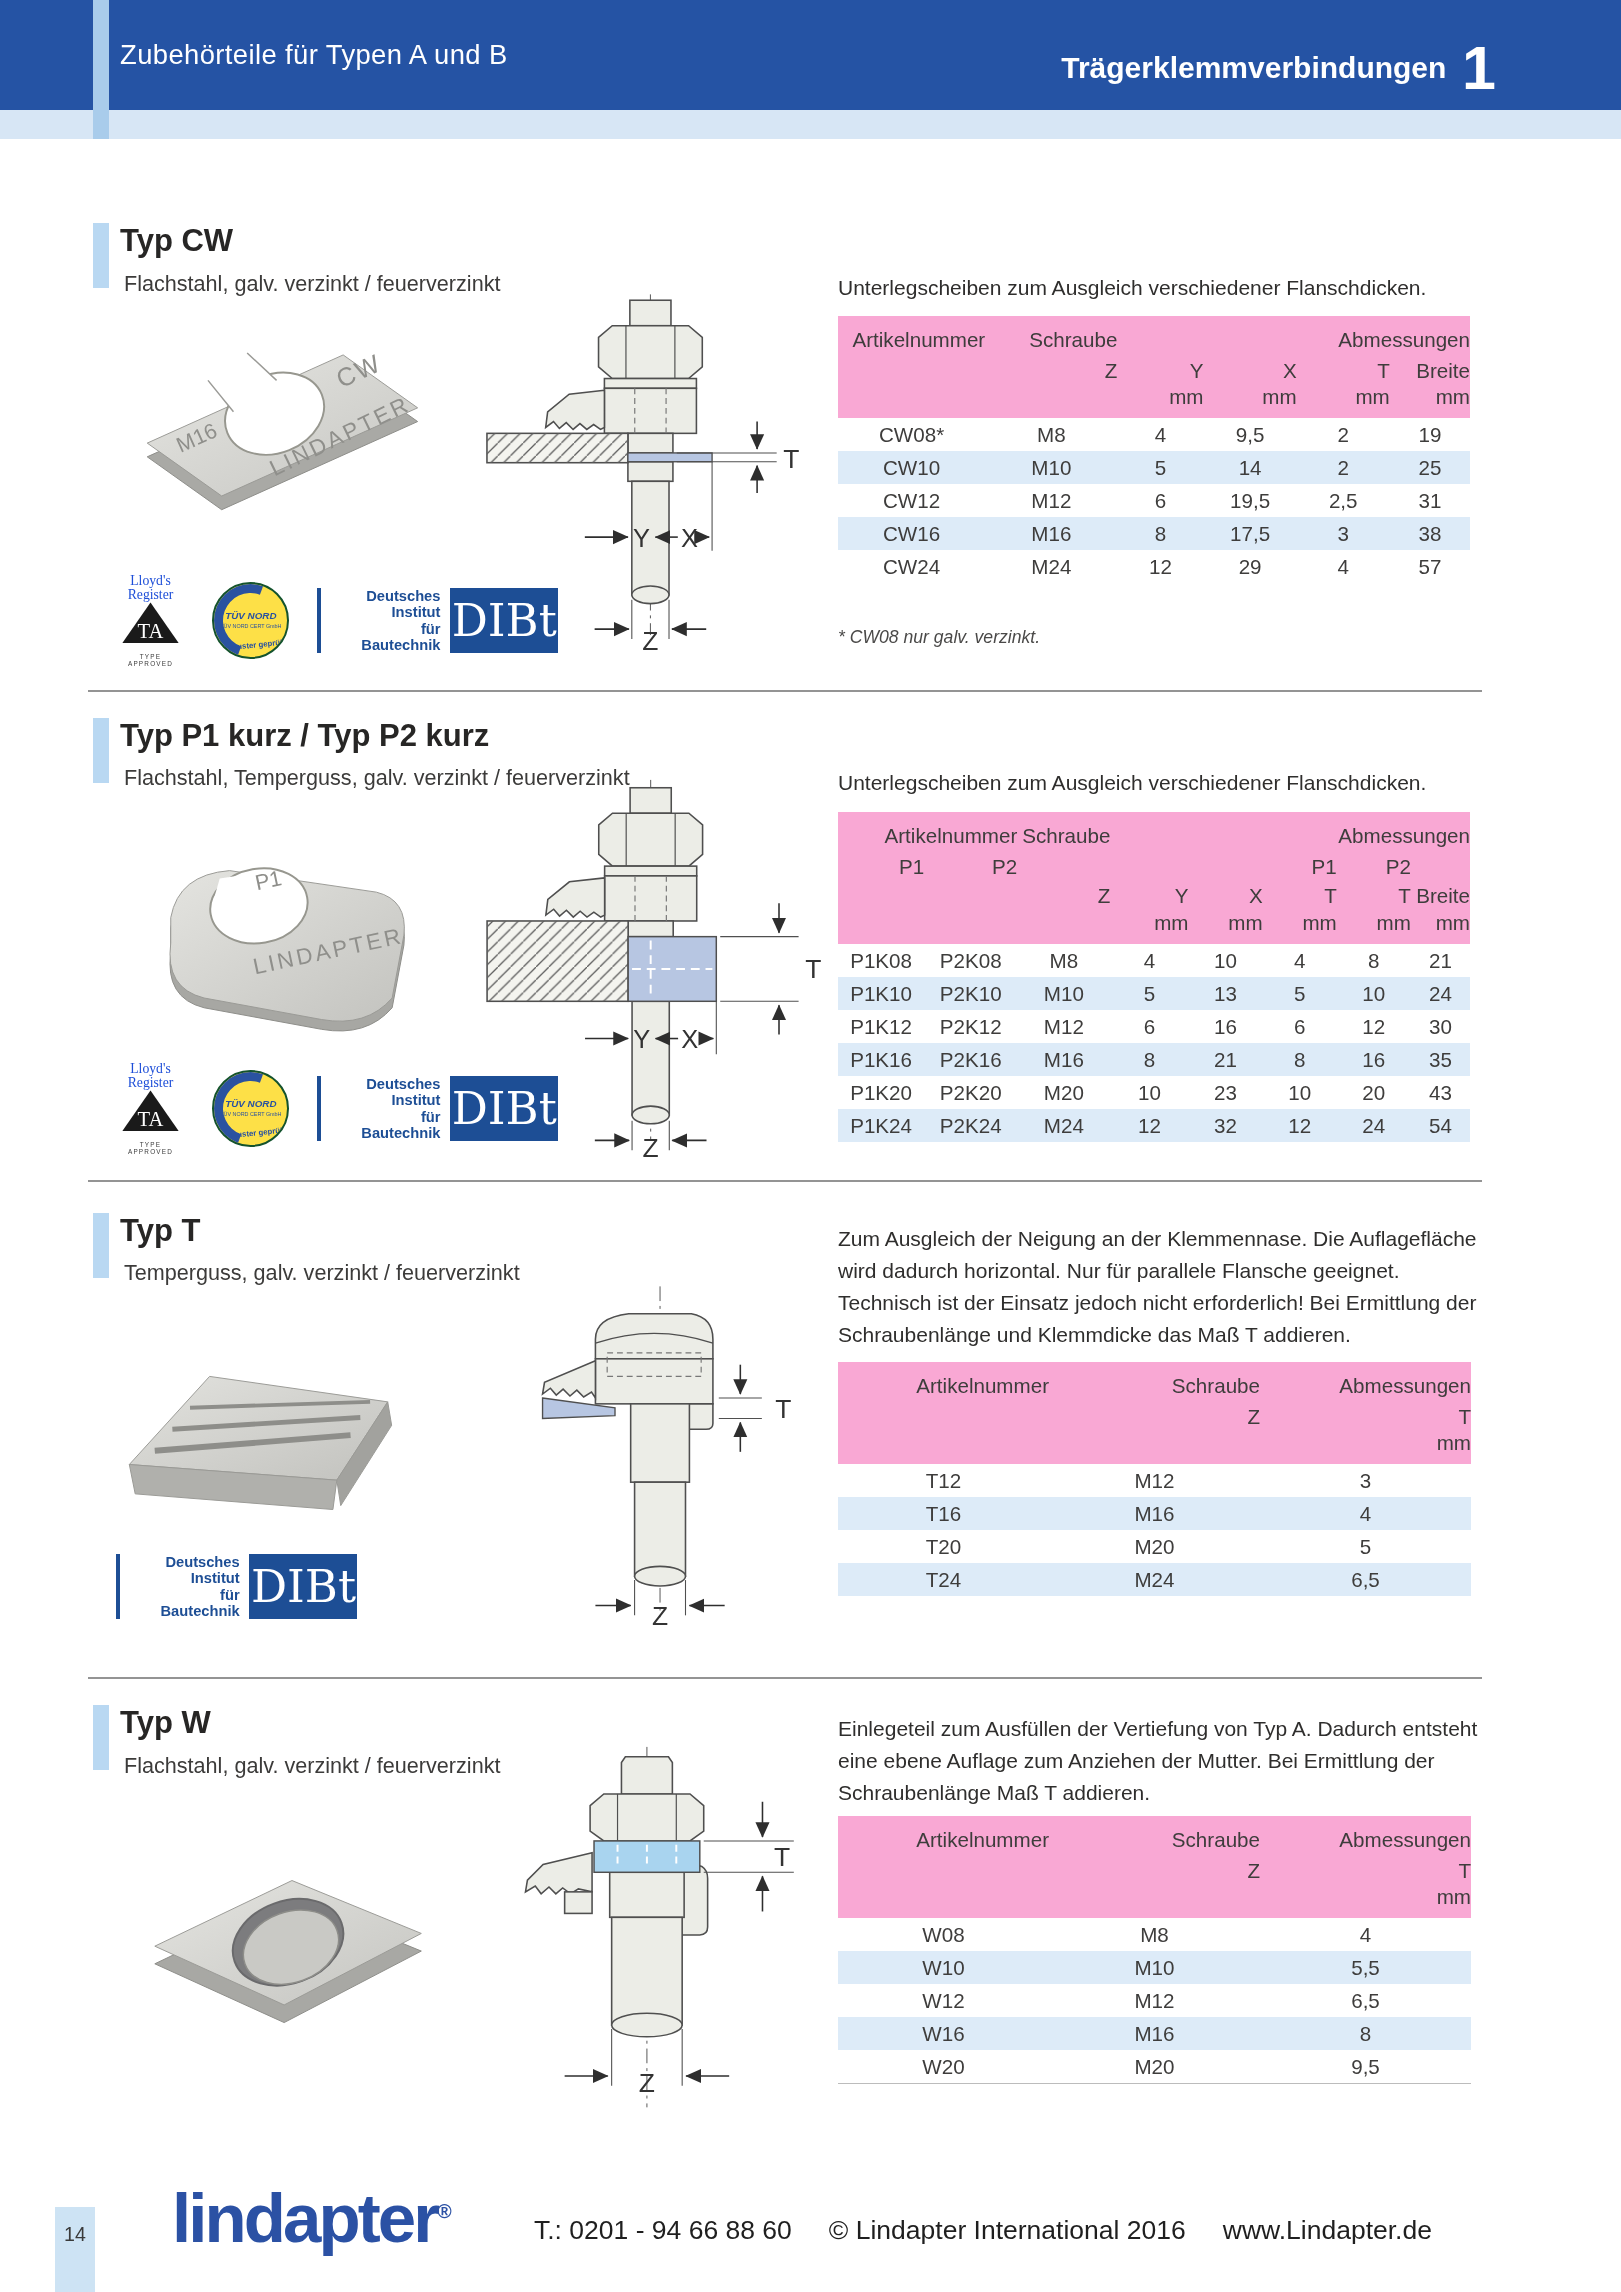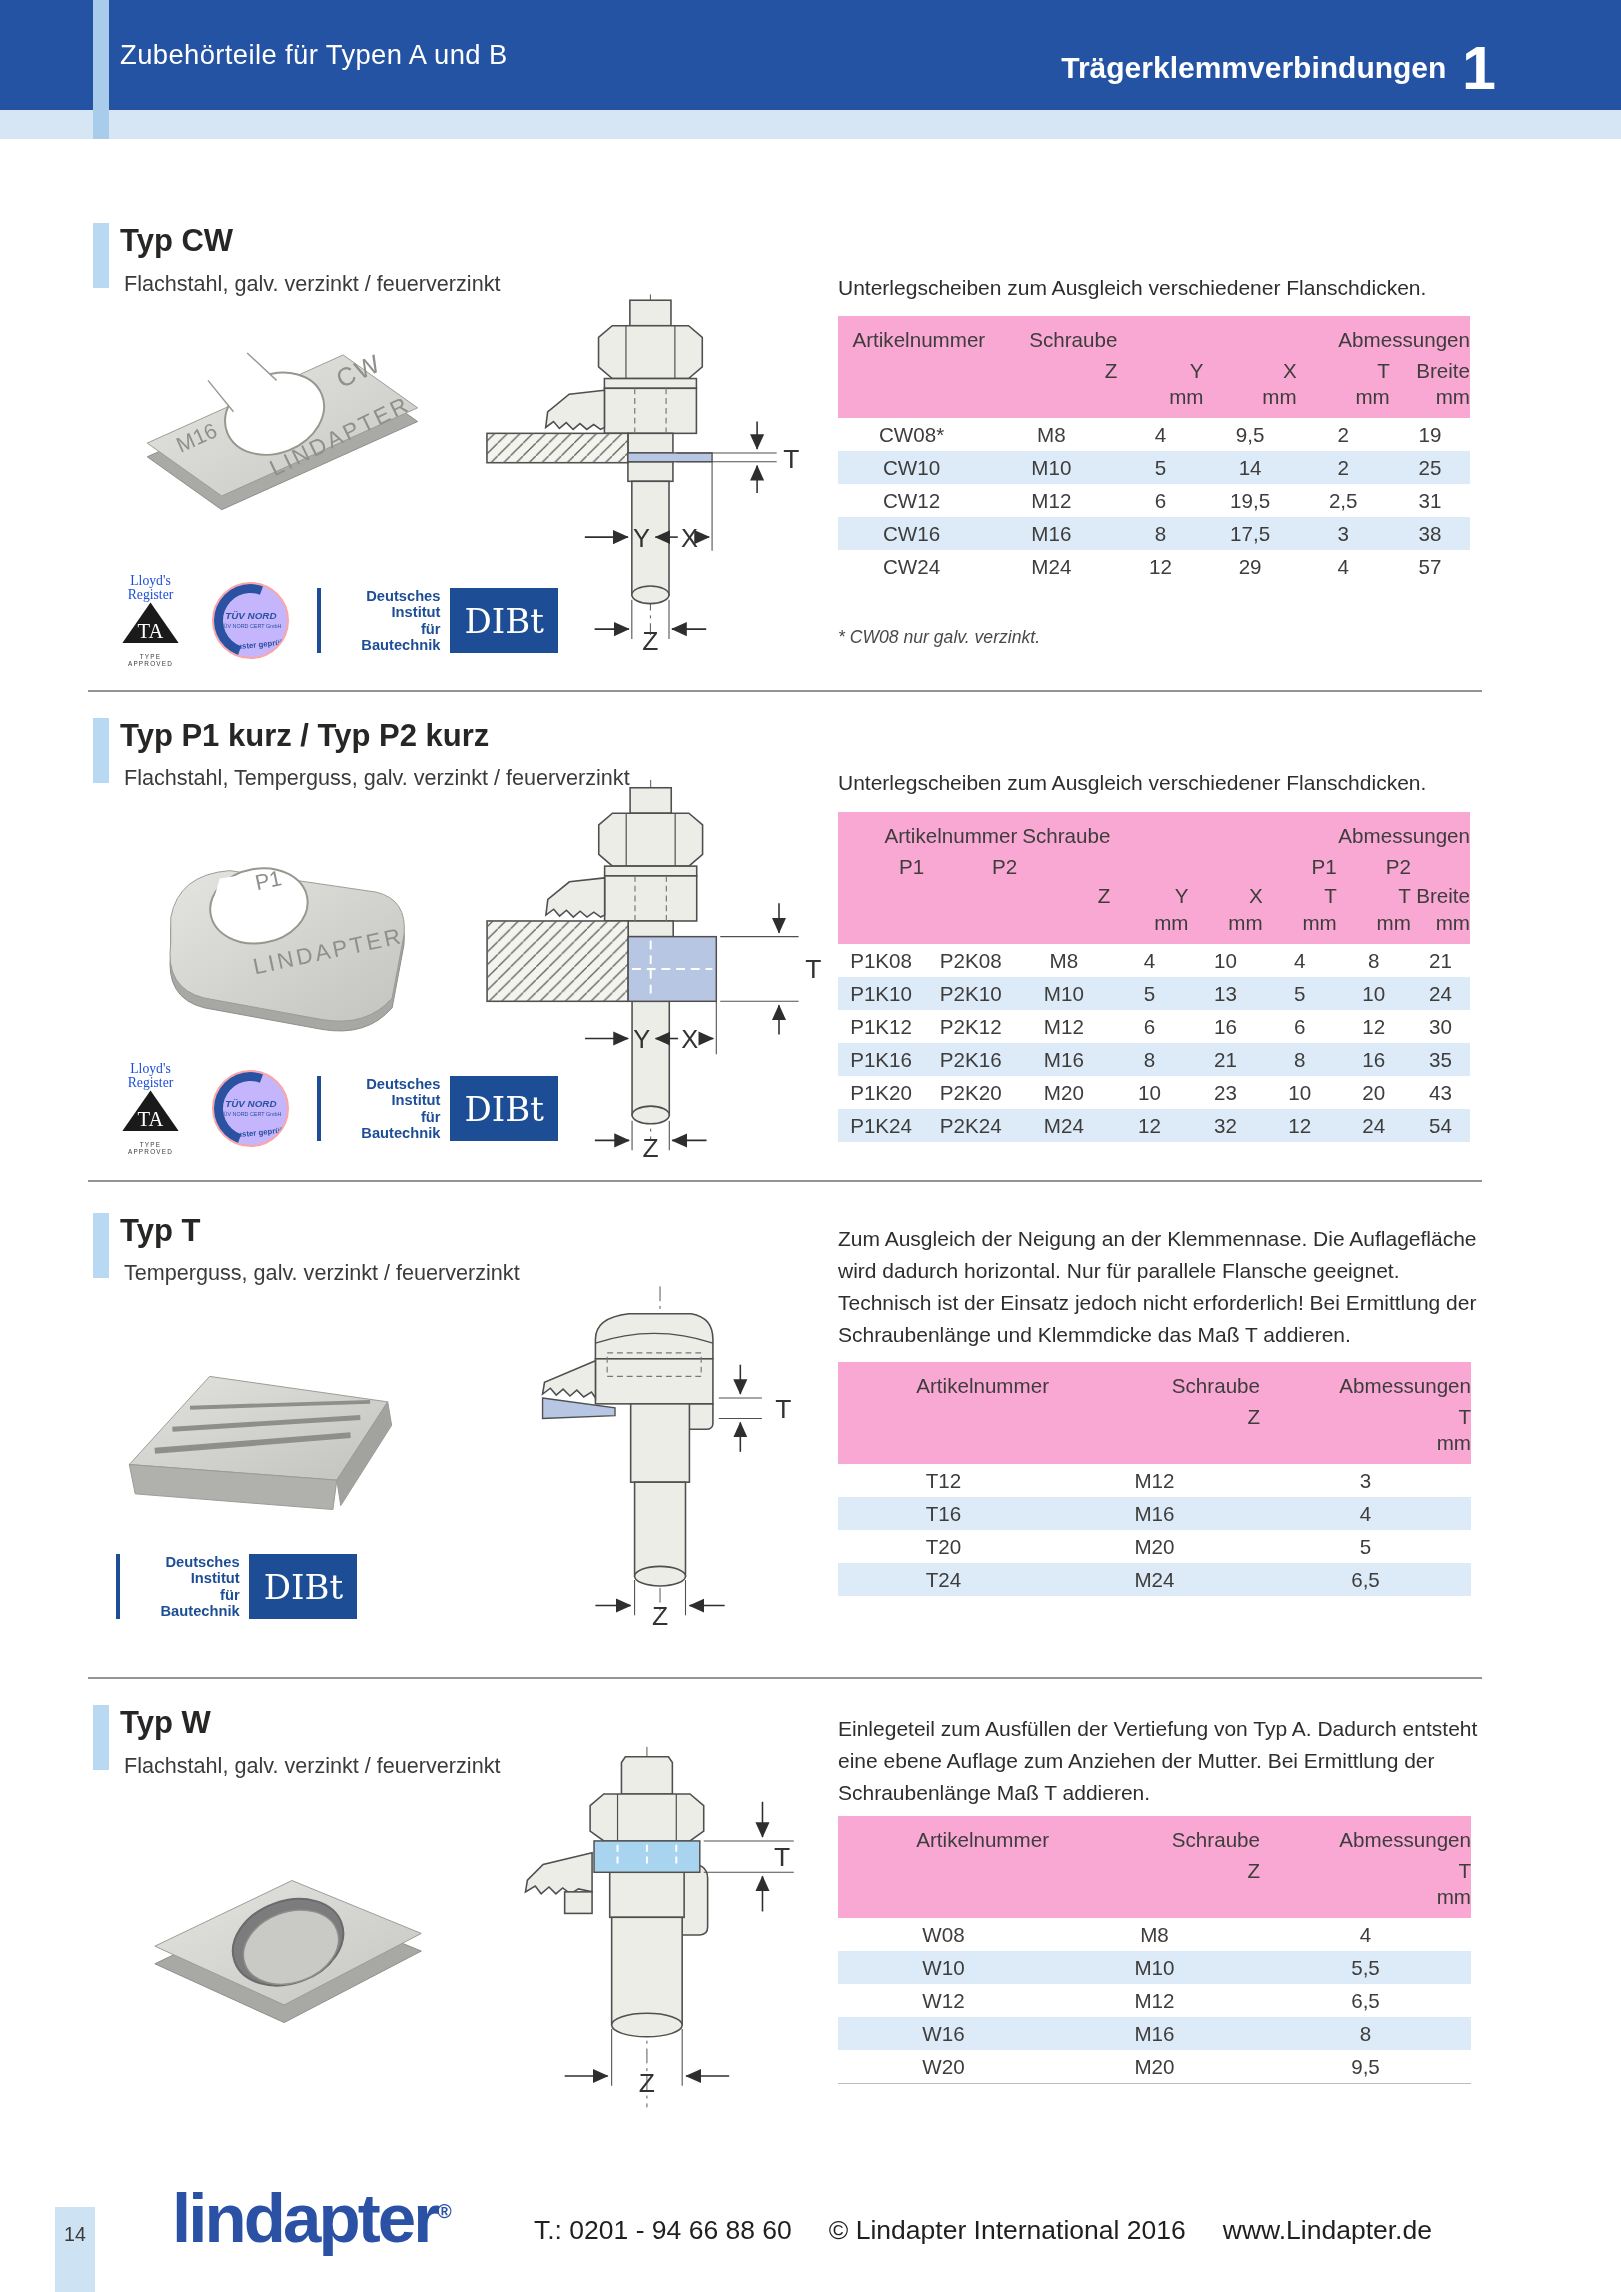--- a/index.html
+++ b/index.html
@@ -38,35 +38,35 @@
 
   
   .logos-row{display:flex;align-items:center;gap:27.4px;}
   .lloyds{width:69px;text-align:center;}
   .lloyds-name{font-family:"Liberation Serif",serif;font-size:13.7px;line-height:1.0;color:#1d4ed8;}
   .lloyds-tri{width:57px;height:41px;margin:1px auto 10px;background:#1a1a1a;
               clip-path:polygon(50% 0,100% 100%,0 100%);
               display:flex;align-items:flex-end;justify-content:center;}
   .lloyds-tri span{color:#fff;font-family:"Liberation Serif",serif;font-size:20.6px;line-height:1;margin-bottom:2px;}
   .lloyds-cap{font-size:6.4px;letter-spacing:1.2px;color:#3a3a3a;}
-  .tuv{width:73px;height:73px;border-radius:50%;background:#c4b5fd;border:2px solid #fca5a5;
+  .tuv{width:73px;height:73px;border-radius:50%;background:#fde047;border:2px solid #14532d;
        position:relative;overflow:hidden;flex:none;}
   .tuv-arc{position:absolute;inset:-2px;border-radius:50%;border:11.8px solid #2a52a0;
            border-right-color:transparent;border-bottom-color:transparent;transform:rotate(-25deg);}
   .tuv-name{position:absolute;left:0;right:0;top:25.5px;text-align:center;
             font-size:9.8px;font-weight:700;font-style:italic;color:#2a52a0;}
   .tuv-sub{position:absolute;left:0;right:0;top:39px;text-align:center;font-size:5.4px;color:#2a52a0;}
   .tuv-ring{position:absolute;left:0;right:0;bottom:6.9px;text-align:center;
             font-size:7.8px;font-weight:700;color:#2a52a0;transform:rotate(-6deg);}
   .dibt{display:flex;align-items:stretch;height:65px;}
   .dibt-rule{width:3.9px;background:#1d4e95;margin-right:11.8px;}
   .dibt-text{display:flex;flex-direction:column;justify-content:center;text-align:right;
              color:#1d4e95;font-weight:700;font-size:14.7px;line-height:1.12;padding-right:9.8px;width:108px;}
   .dibt-box{width:108px;background:#1d4e95;color:#fff;display:flex;align-items:center;
-            justify-content:center;font-family:"DejaVu Serif",serif;font-size:34px;}
+            justify-content:center;font-family:"DejaVu Serif",serif;font-size:45px;}
 
   
   .pagenum-box{left:55px;top:2207px;width:40px;height:85px;background:#cde3f4;
                font-size:19.6px;color:#3a3a3a;text-align:center;padding-top:15.7px;box-sizing:border-box;}
   .lind-logo{left:172px;top:2184px;color:#2b51a4;font-size:69px;font-weight:800;
              letter-spacing:-2.9px;line-height:1;}
   .lind-logo sup{font-size:19.6px;letter-spacing:0;}
   .footer-line{left:534px;top:2199px;height:63px;display:flex;align-items:center;gap:37px;
                font-size:26.5px;color:#1f1f1f;white-space:nowrap;}
 

